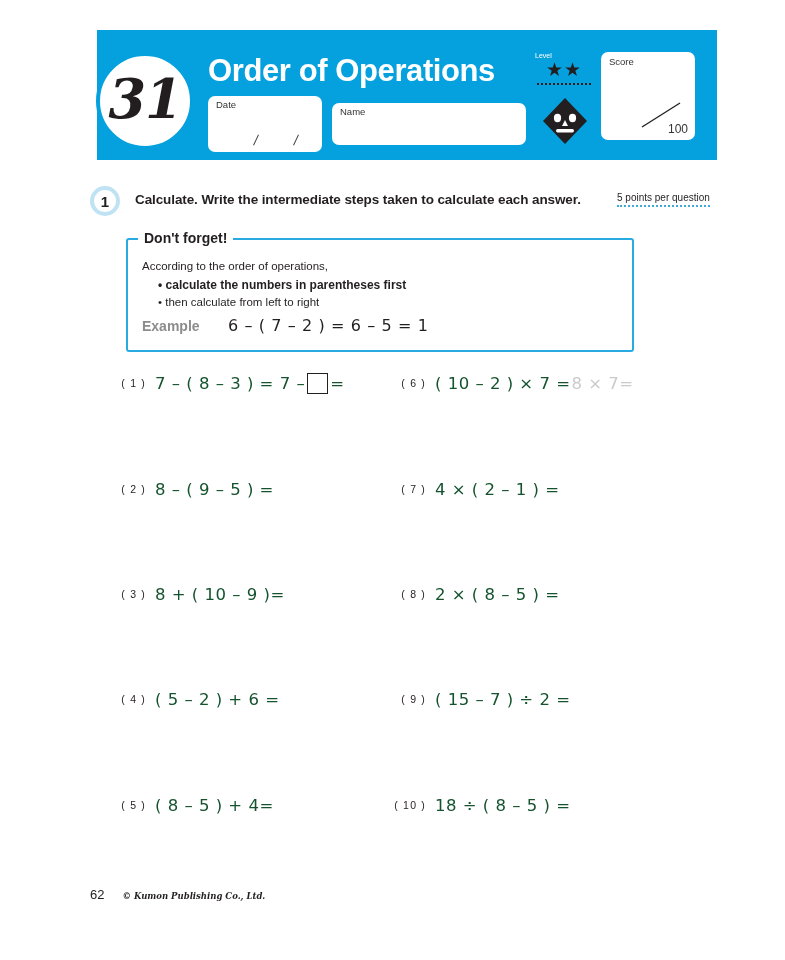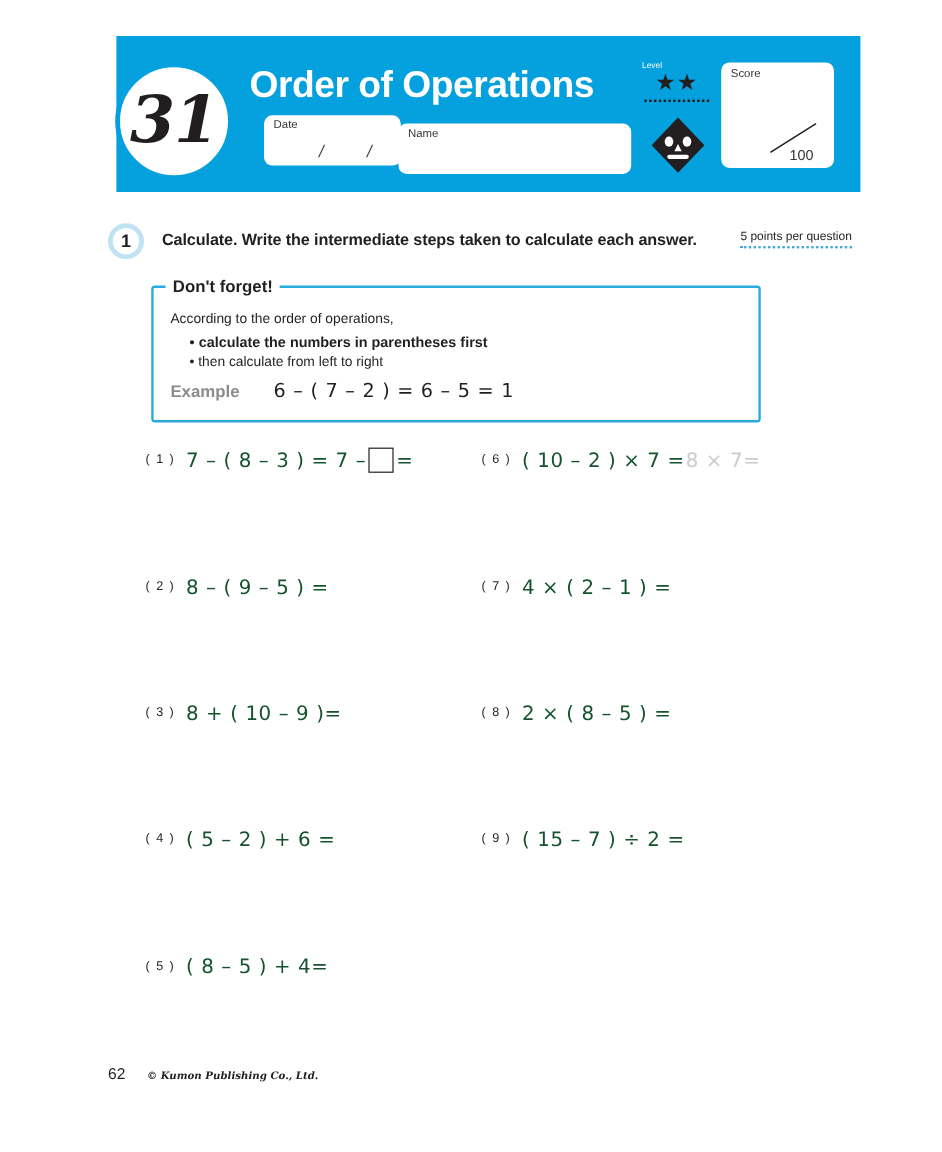--- a/index.html
+++ b/index.html
@@ -69,21 +69,21 @@
     z-index: 3;
   }
   .field-label {
     position: absolute;
     left: 8px;
     top: 3px;
     font-size: 9.5px;
     color: #333333;
   }
 
-  #date-box { left: 220px; top: 96px; width: 114px; height: 42px; }
+  #date-box { left: 208px; top: 96px; width: 114px; height: 56px; }
   #name-box { left: 332px; top: 103px; width: 194px; height: 42px; }
 
   .slash {
     position: absolute;
     bottom: 4px;
     font-size: 14px;
     color: #444444;
     transform: skewX(-12deg);
   }
   #slash1 { left: 46px; }
@@ -146,21 +146,21 @@
   }
   #score-slash {
     position: absolute;
     left: 40px;
     top: 50px;
     width: 40px;
     height: 26px;
   }
   #score-denominator {
     position: absolute;
-    right: 17px;
+    right: 7px;
     bottom: 4px;
     font-size: 12px;
     color: #333333;
   }
 
   
   #instruction-row {
     position: absolute;
     left: 90px;
     top: 186px;
@@ -426,18 +426,22 @@
       <span class="p-expr">4 × ( 2 – 1 ) =</span>
     </div>
     <div class="problem" style="left: 392px; top: 579px;">
       <span class="p-num">( 8 )</span>
       <span class="p-expr">2 × ( 8 – 5 ) =</span>
     </div>
     <div class="problem" style="left: 392px; top: 684px;">
       <span class="p-num">( 9 )</span>
       <span class="p-expr">( 15 – 7 ) ÷ 2 =</span>
     </div>
+    <div class="problem" style="left: 392px; top: 790px;">
+      <span class="p-num">( 10 )</span>
+      <span class="p-expr">18 ÷ ( 8 – 5 ) =</span>
+    </div>
   </div>
 
 <div id="footer">
   <span id="page-number">62</span>
   <span id="copyright">© Kumon Publishing Co., Ltd.</span>
 </div>
 
 </body></html>

